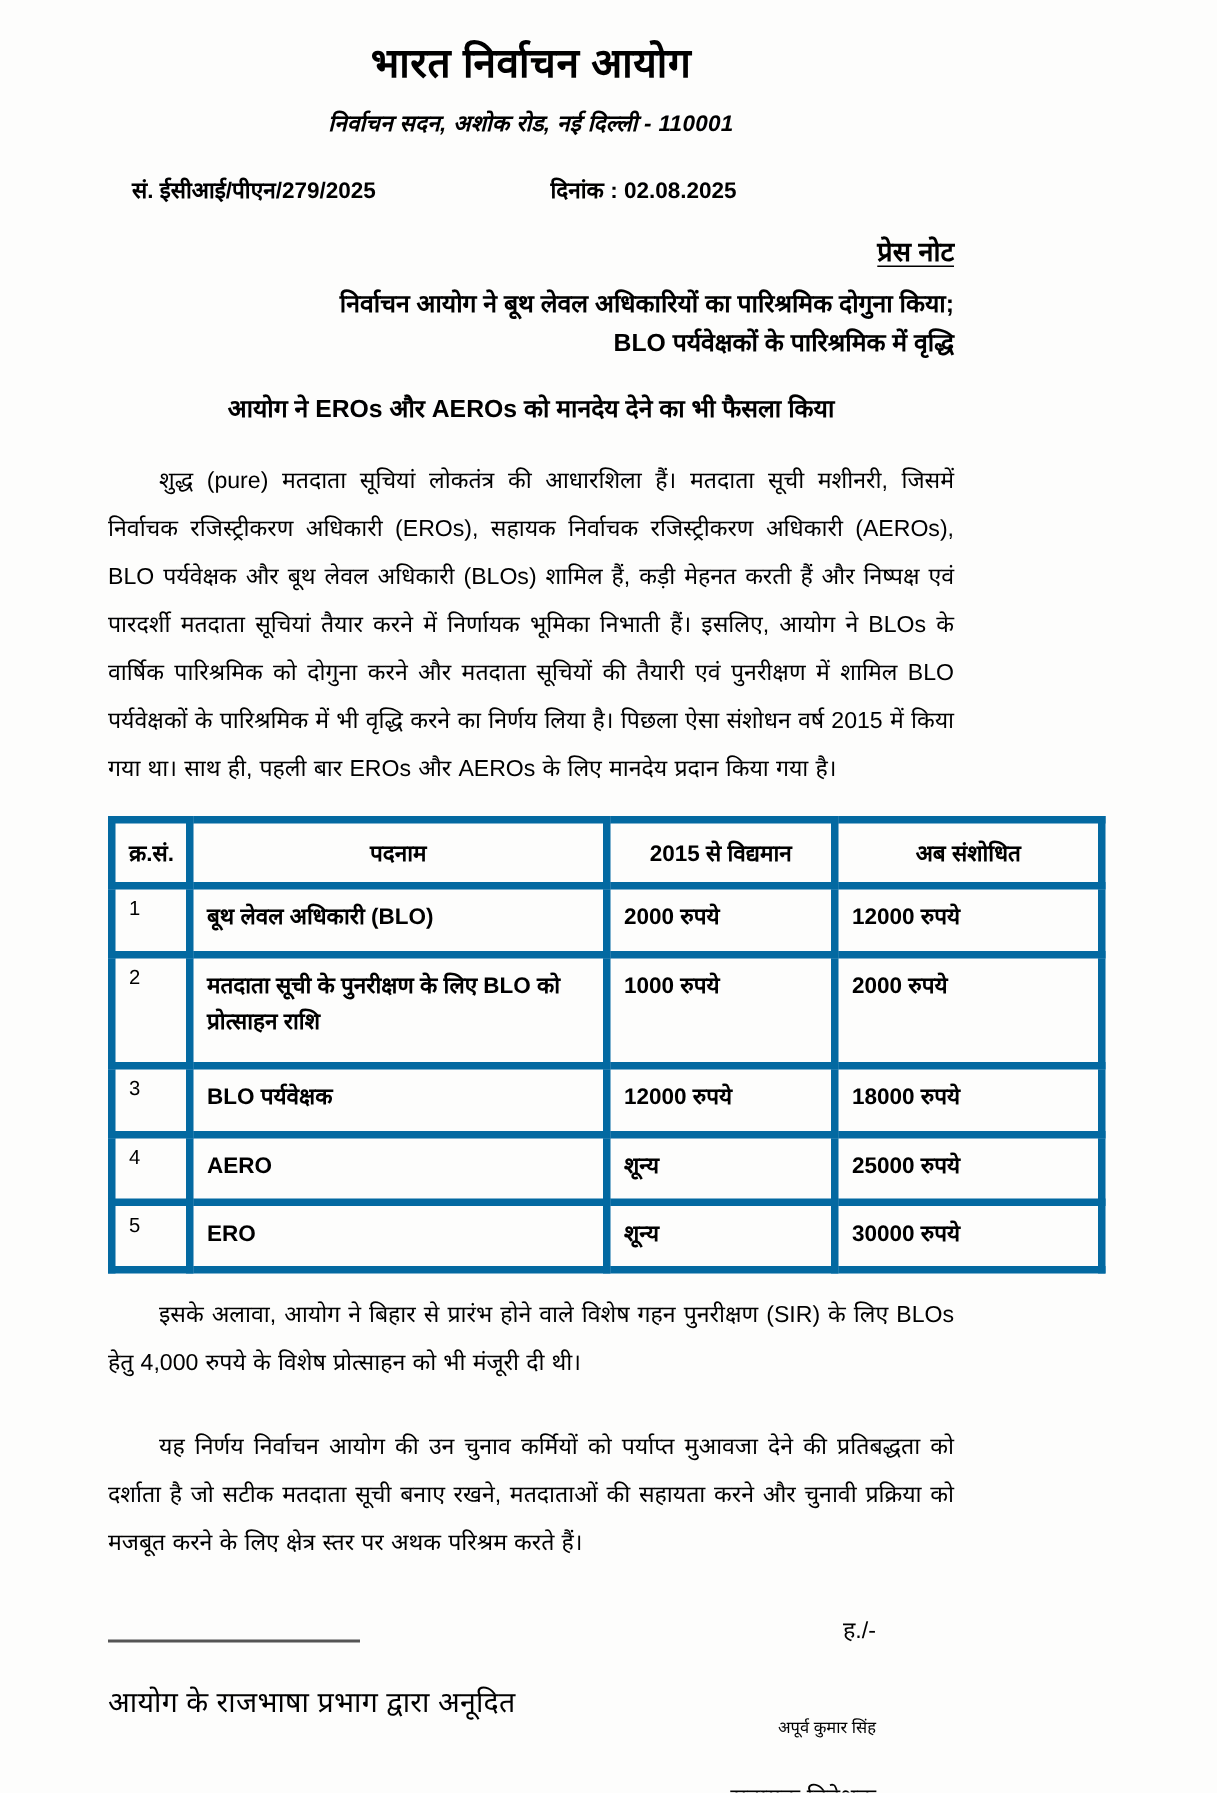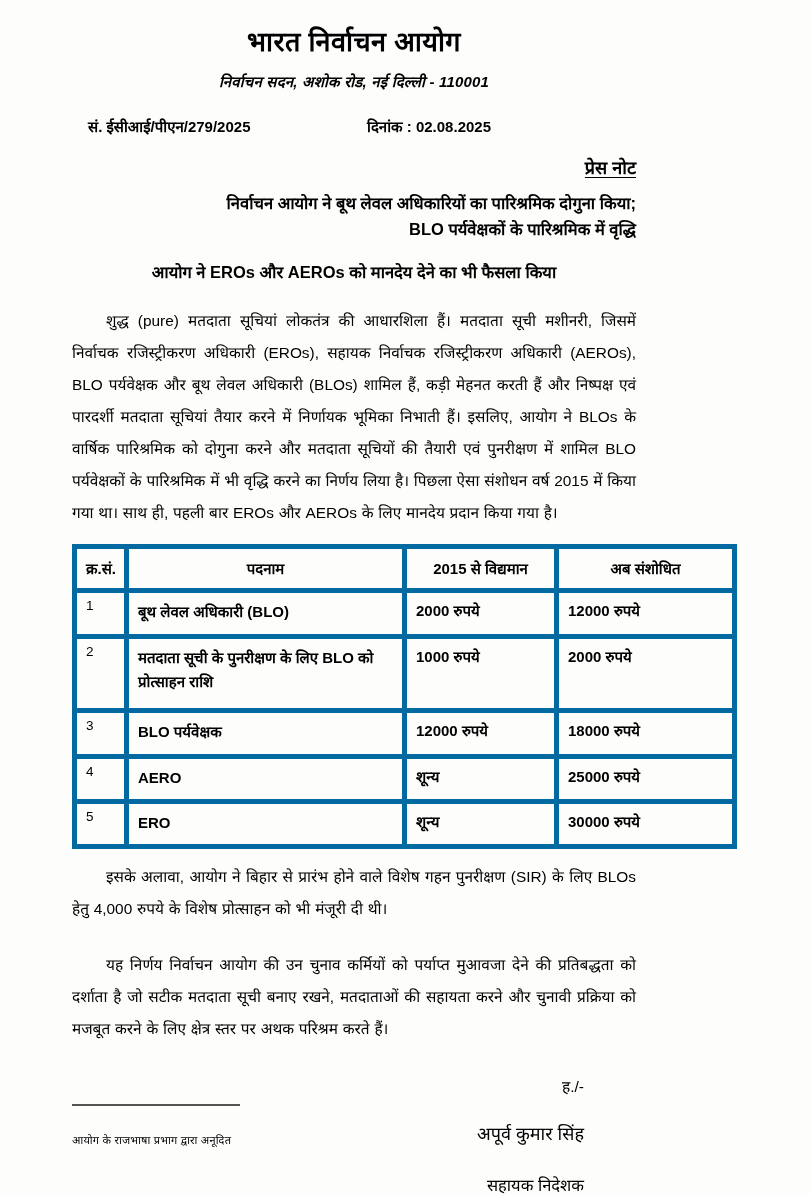--- a/index.html
+++ b/index.html
@@ -155,22 +155,22 @@
     margin-top: 30px;
     text-align: right;
     padding-right: 52px;
     font-family: "Liberation Sans", "DejaVu Sans", sans-serif;
     font-size: 15.5px;
   }
   .sign-mark {
     font-size: 15.5px;
   }
   .sign-name {
-    margin-top: 24px;
-    font-size: 18px;
+    margin-top: 46px;
+    font-size: 11px;
   }
   .sign-title {
     margin-top: 28px;
     font-size: 16.5px;
   }
 
   
   .footer {
     position: absolute;
     left: 72px;
@@ -178,21 +178,21 @@
     width: 660px;
   }
   .footer-rule {
     width: 168px;
     height: 0;
     border-top: 2px solid #555555;
     margin-bottom: 26px;
   }
   .footer-note {
     font-family: "Liberation Sans", "DejaVu Sans", sans-serif;
-    font-size: 11px;
+    font-size: 19px;
     letter-spacing: 0.2px;
   }
 </style>
 </head>
 <body>
 
 <div class="page">
 
   <div class="masthead">
     <div class="org-name">भारत निर्वाचन आयोग</div>

